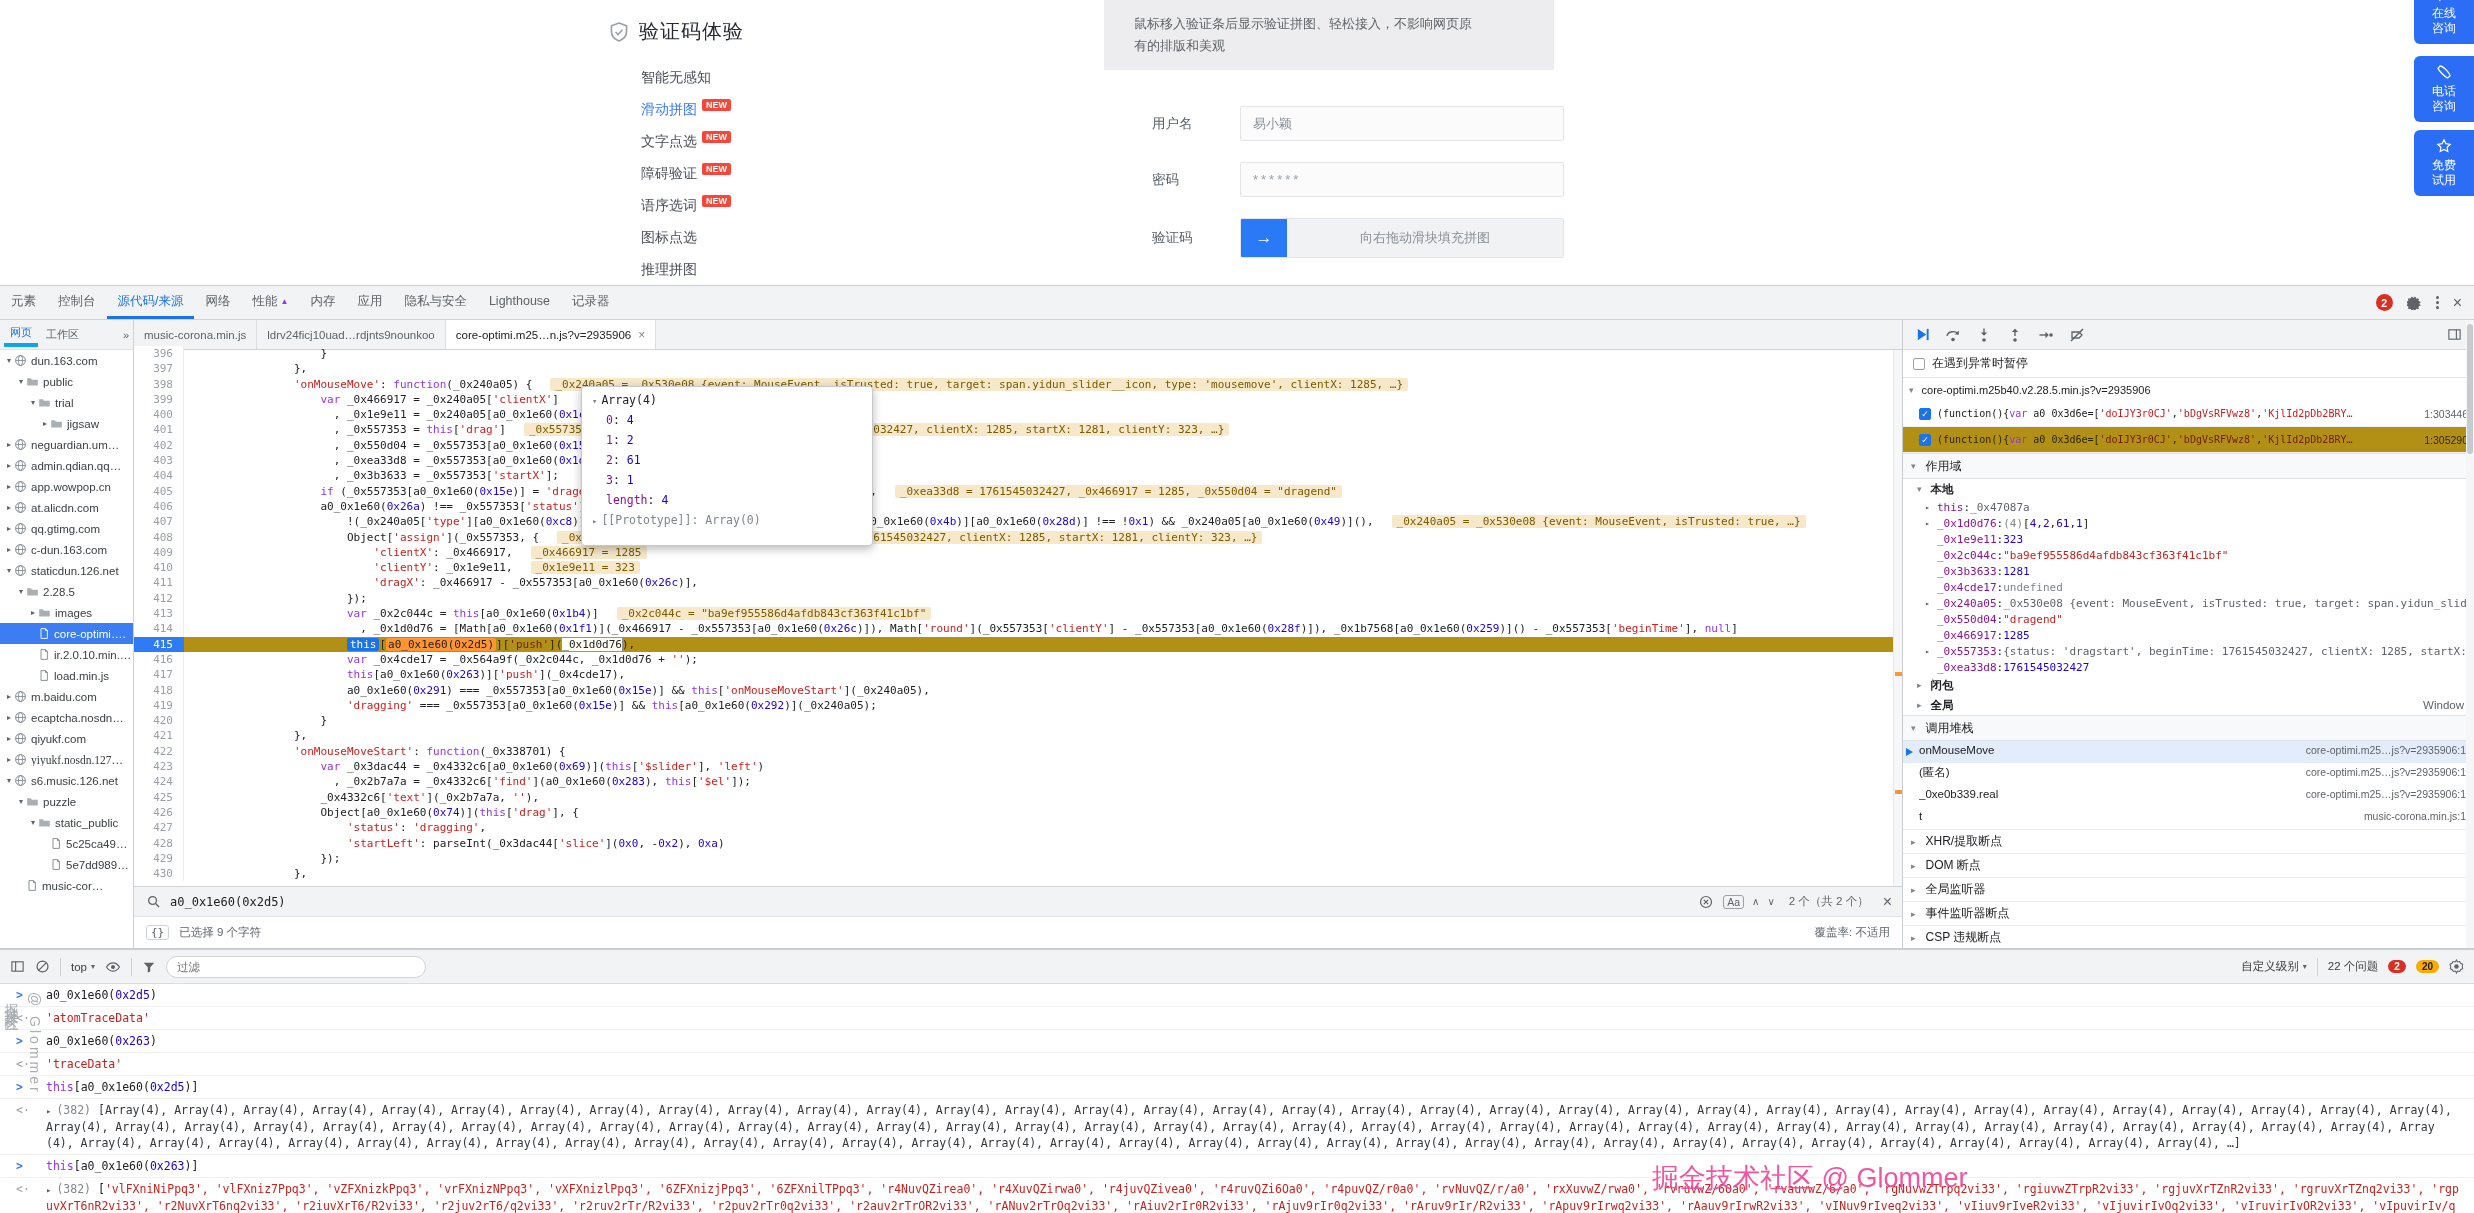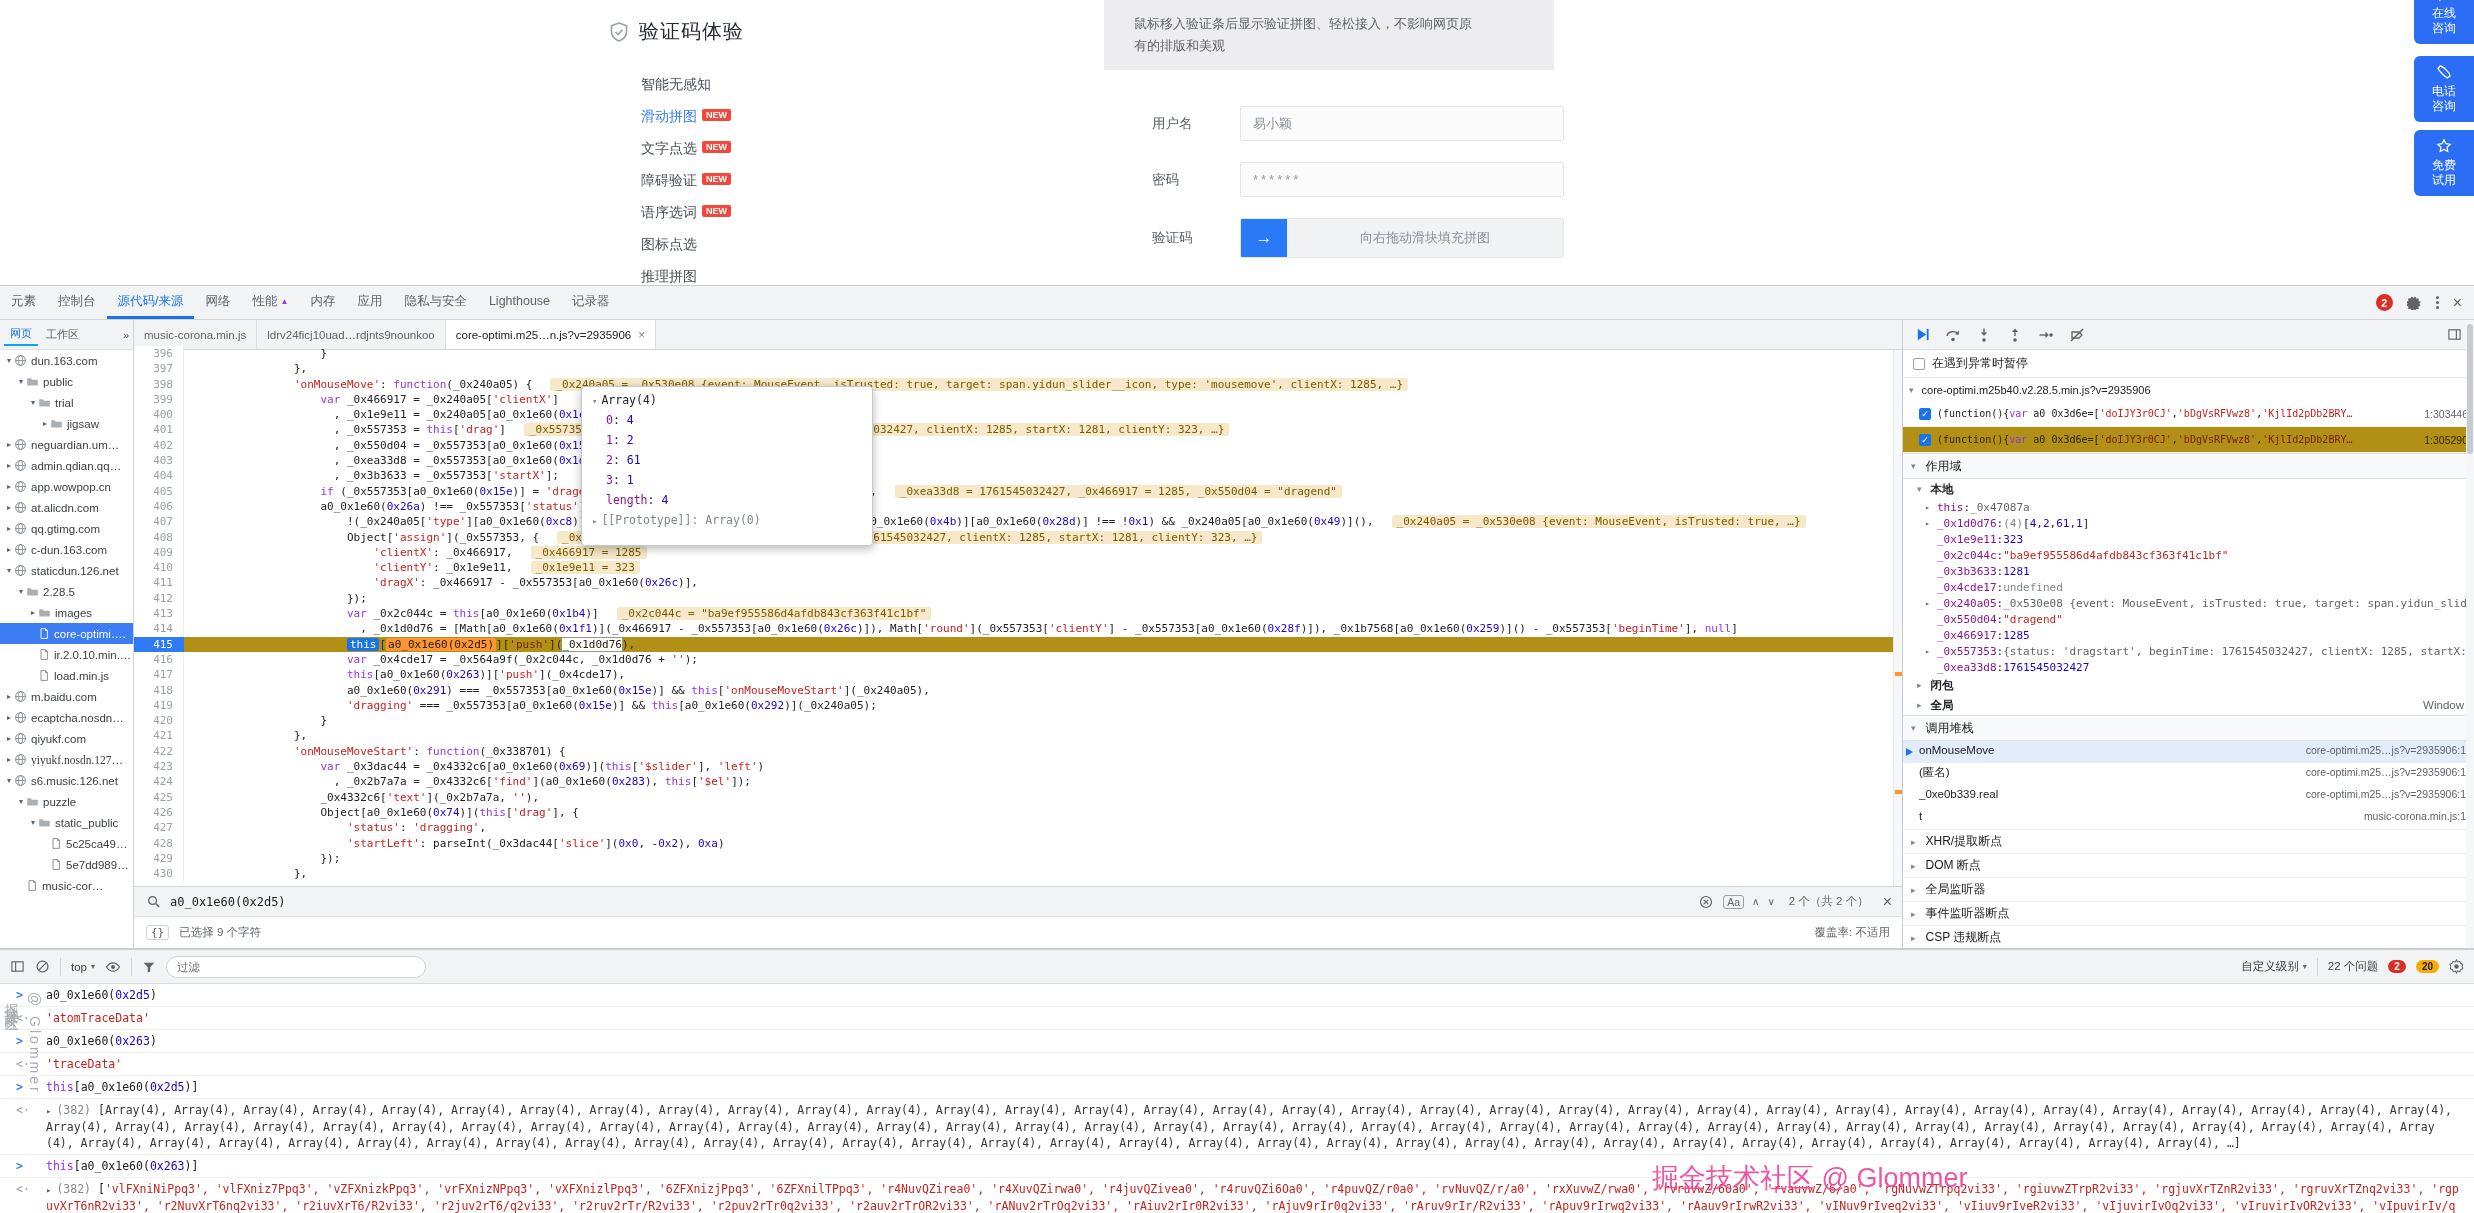--- a/index.html
+++ b/index.html
@@ -6,21 +6,21 @@
   html,body{width:2474px;height:1213px;overflow:hidden;background:#fff;
     font-family:"Liberation Sans","DejaVu Sans",sans-serif;color:#202124;-webkit-font-smoothing:antialiased}
   #stage{position:relative;width:2474px;height:1213px;background:#fff}
   svg{display:block}
 
   
   #webpage{position:absolute;left:0;top:0;width:2474px;height:285px;background:#fff;overflow:hidden}
   .cw-title{position:absolute;left:608px;top:18px;display:flex;align-items:center;gap:9px}
   .cw-title .tt{font-size:20px;color:#262a30;font-weight:500;letter-spacing:1px}
   #captcha-menu{position:absolute;left:641px;top:62px}
-  .menu-item{height:32px;display:flex;align-items:flex-end;font-size:14px;color:#4a4f57;cursor:pointer;white-space:nowrap}
+  .menu-item{height:32px;display:flex;align-items:center;font-size:14px;color:#4a4f57;cursor:pointer;white-space:nowrap}
   .menu-item.active{color:#3a7af2}
   .new-badge{font-size:9px;background:#f5483b;color:#fff;border-radius:2px;padding:1px 4px;margin-left:5px;transform:translateY(-5px);font-weight:bold}
   .demo-desc{position:absolute;left:1104px;top:0;width:450px;height:70px;background:#ededef;padding:13px 0 0 30px;font-size:13px;color:#5f6368;line-height:22px}
   .form-row{position:absolute;display:flex;align-items:center}
   .form-label{width:88px;font-size:13.5px;color:#596066}
   .form-input{width:324px;height:35px;background:#fbfbfb;border:1px solid #e3e5e8;border-radius:2px;display:flex;align-items:center;padding-left:12px;font-size:13px;color:#8b9097}
   .pw{letter-spacing:3px;color:#9aa0a6}
   .slider{width:324px;height:40px;display:flex;border:1px solid #e3e5e8;border-radius:2px;overflow:hidden}
   .slider-btn{width:46px;background:#2a7af7;color:#fff;display:flex;align-items:center;justify-content:center;font-size:17px;cursor:pointer}
   .slider-track{flex:1;background:#f1f2f4;display:flex;align-items:center;justify-content:center;font-size:13px;color:#8a9097}
@@ -36,21 +36,21 @@
   .dt-right{margin-left:auto;display:flex;align-items:center;gap:14px;padding-right:12px}
   .err-badge{min-width:17px;height:17px;border-radius:9px;background:#d93025;color:#fff;font-size:10.5px;font-weight:bold;display:flex;align-items:center;justify-content:center;padding:0 4px}
   .kebab{display:flex;flex-direction:column;gap:2px;cursor:pointer}
   .kebab i{width:3px;height:3px;border-radius:50%;background:#5f6368}
   .x-close{font-size:16px;color:#5f6368;cursor:pointer;line-height:1}
 
   
   #filetree{position:absolute;left:0;top:320px;width:134px;height:628px;background:#fff;border-right:1px solid #cfd2d6;overflow:hidden}
   .ft-head{height:30px;border-bottom:1px solid #e0e3e6;display:flex;align-items:center;background:#f1f3f4;padding:0 4px;gap:2px}
   .ft-tab{font-size:11px;color:#5f6368;padding:3px 6px;cursor:pointer;white-space:nowrap}
-  .ft-tab.active{color:#1a73e8;border-bottom:2px solid #0ea5e9}
+  .ft-tab.active{color:#1a73e8;border-bottom:4px solid #0ea5e9}
   .ft-more{margin-left:auto;color:#5f6368;font-size:11px;cursor:pointer}
   .tree-row{height:21px;display:flex;align-items:center;font-size:11.5px;color:#3c4043;cursor:pointer;white-space:nowrap;overflow:hidden}
   .tree-row.selected{background:#3d7df3;color:#fff}
   .tree-caret{width:10px;font-size:8px;color:#5f6368;text-align:center;flex:none}
   .tree-row.selected .tree-caret{color:#fff}
   .tree-ic{flex:none;margin-right:4px;color:#7d848c}
   .tree-row.selected .tree-ic{color:#fff}
 
   
   #editor{position:absolute;left:134px;top:320px;width:1768px;height:628px;background:#fff;overflow:hidden}

